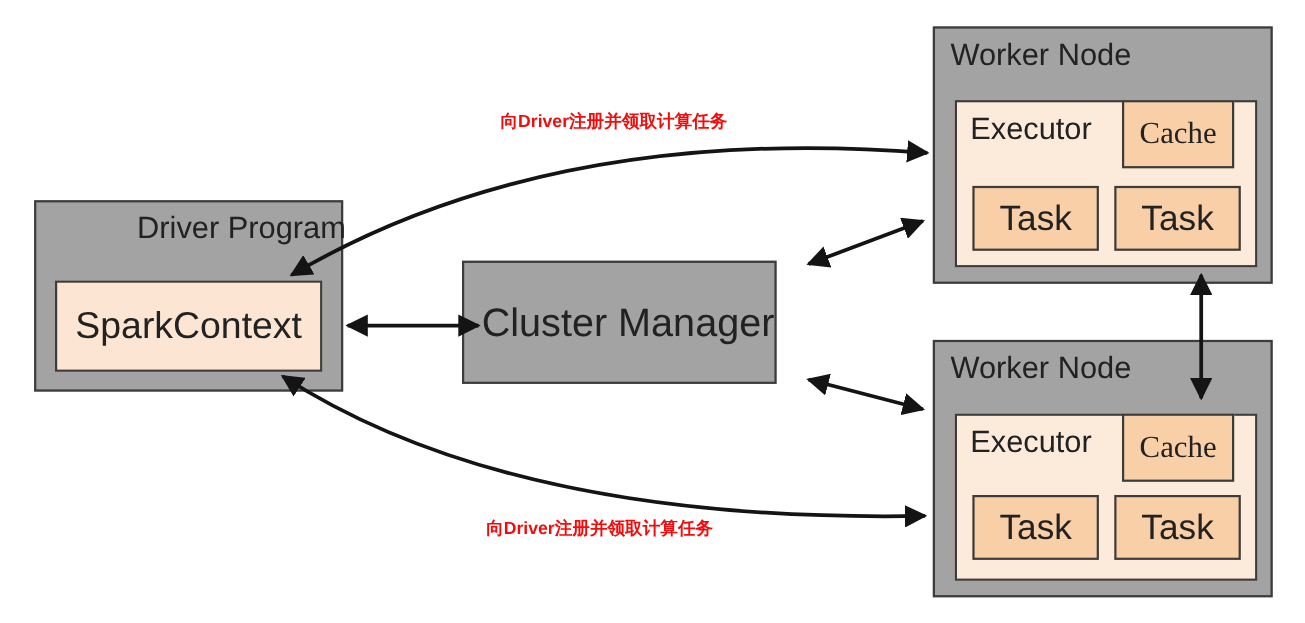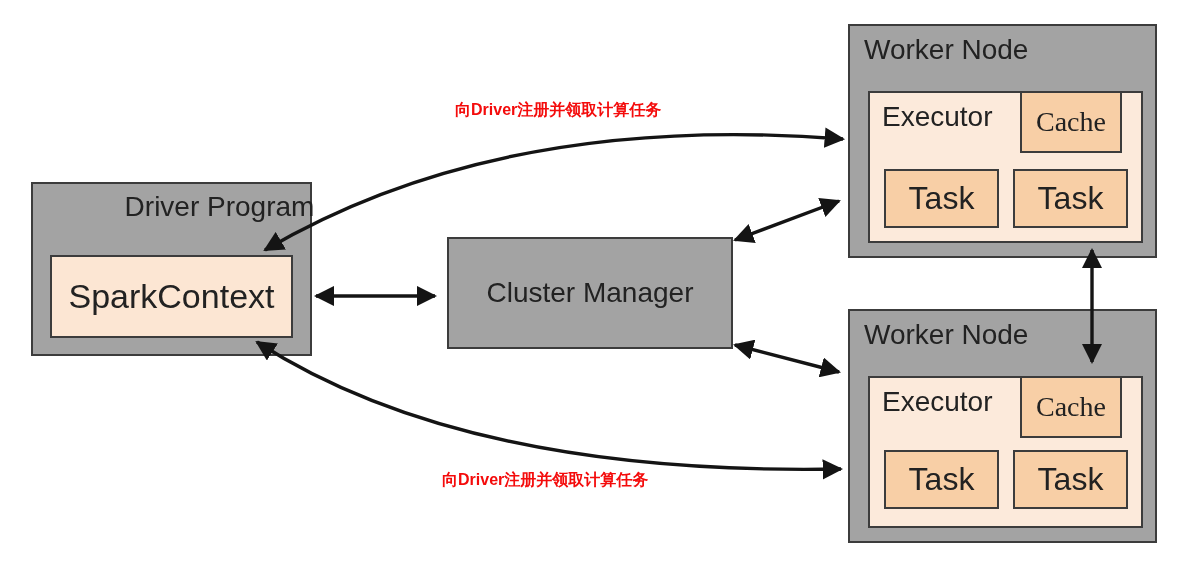--- a/index.html
+++ b/index.html
@@ -36,23 +36,23 @@
     left: 17px; top: 71px;
     width: 243px; height: 83px;
     box-sizing: border-box;
     border: 2px solid var(--box-border, #3c3c3c);
     background: var(--spark-context-fill, #fce6d3);
     display: flex; align-items: center; justify-content: center;
     font-size: 34px;
   }
   
   .cluster {
-    left: 447px; top: 237px; width: 286px; height: 112px;
-    display: flex; align-items: center; justify-content: center;
-    font-size: 28px;
+    left: 420px; top: 237px; width: 286px; height: 112px;
+    display: flex; align-items: center; justify-content: flex-end;
+    font-size: 36px;
   }
   
   .worker { width: 309px; height: 234px; }
   .worker-top { left: 848px; top: 24px; }
   .worker-bottom { left: 848px; top: 309px; }
   .worker .node-title { position: absolute; top: 8px; left: 14px; }
   .executor {
     position: absolute;
     left: 18px; top: 65px;
     width: 275px; height: 152px;

